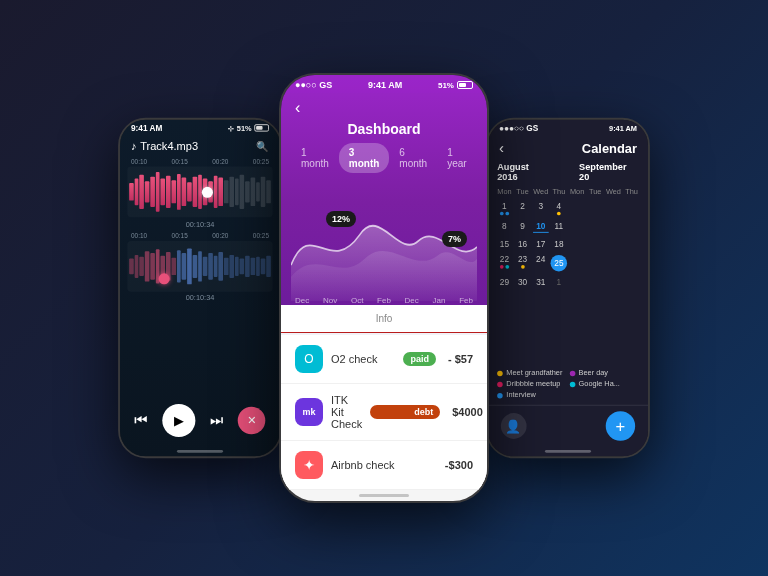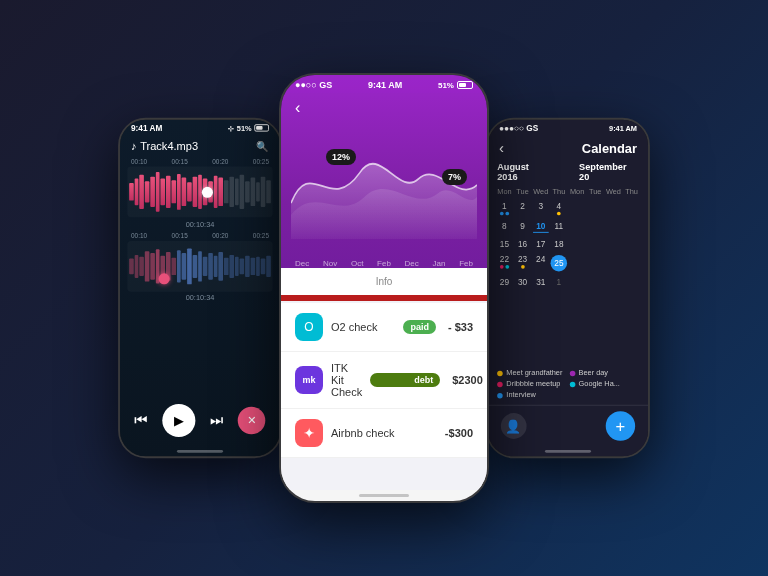--- a/index.html
+++ b/index.html
@@ -341,21 +341,21 @@
 
     .dash-bottom {
       flex: 1;
       background: #f2f2f7;
       border-radius: 0;
       padding: 0;
     }
 
     .info-tabs {
       display: flex;
-      border-bottom: 6px solid #b91c1c;
+      border-bottom: 1px solid #b91c1c;
       background: #fff;
       flex-direction: column;
     }
 
     .info-tab {
       flex: 1;
       text-align: center;
       padding: 8px 0;
       font-size: 10px;
       color: #888;
@@ -404,21 +404,21 @@
     }
 
     .trans-badge {
       padding: 2px 7px;
       border-radius: 10px;
       font-size: 9px;
       font-weight: 600;
     }
 
     .badge-paid { background: #4caf50; color: #fff; }
-    .badge-debt { background: #4d7c0f; color: #fff; padding-left: 44px; }
+    .badge-debt { background: #c2410c; color: #fff; padding-left: 44px; }
 
     .trans-amount {
       font-size: 11px;
       font-weight: 600;
       color: #333;
       margin-left: 4px;
     }
 
     
     .calendar-screen {
@@ -712,21 +712,28 @@
             <div class="battery-fill"></div>
           </div>
         </div>
       </div>
 
       <div class="dash-header">
         <span class="back-btn">‹</span>
         <div style="flex:1"></div>
       </div>
 
-
+      <div class="dash-title">Dashboard</div>
+
+      <div class="period-tabs">
+        <div class="period-tab">1 month</div>
+        <div class="period-tab active">3 month</div>
+        <div class="period-tab">6 month</div>
+        <div class="period-tab">1 year</div>
+      </div>
 
       <div class="chart-area">
         <svg class="chart-svg" viewBox="0 0 190 100" preserveAspectRatio="none">
 
           <defs>
             <linearGradient id="wave1" x1="0" y1="0" x2="0" y2="1">
               <stop offset="0%" stop-color="rgba(255,255,255,0.35)"></stop>
               <stop offset="100%" stop-color="rgba(255,255,255,0.05)"></stop>
             </linearGradient>
             <linearGradient id="wave2" x1="0" y1="0" x2="0" y2="1">
@@ -759,28 +766,28 @@
         <div class="info-tabs">
           <div class="info-tab">Info</div>
         </div>
 
         <div class="transaction-list">
 
           <div class="transaction-item">
             <div class="trans-icon trans-icon-o2">O</div>
             <span class="trans-name">O2 check</span>
             <span class="trans-badge badge-paid">paid</span>
-            <span class="trans-amount">- $33</span>
+            <span class="trans-amount">- $57</span>
           </div>
 
           <div class="transaction-item">
             <div class="trans-icon trans-icon-itk" style="font-size:9px;font-weight:700">mk</div>
             <span class="trans-name">ITK Kit Check</span>
             <span class="trans-badge badge-debt">debt</span>
-            <span class="trans-amount">$2300</span>
+            <span class="trans-amount">$4000</span>
           </div>
 
           <div class="transaction-item">
             <div class="trans-icon trans-icon-airbnb" style="font-size:14px">✦</div>
             <span class="trans-name">Airbnb check</span>
             <span class="trans-amount">-$300</span>
           </div>
         </div>
       </div>
       <div class="home-indicator" style="background:rgba(0,0,0,0.2)"></div>

